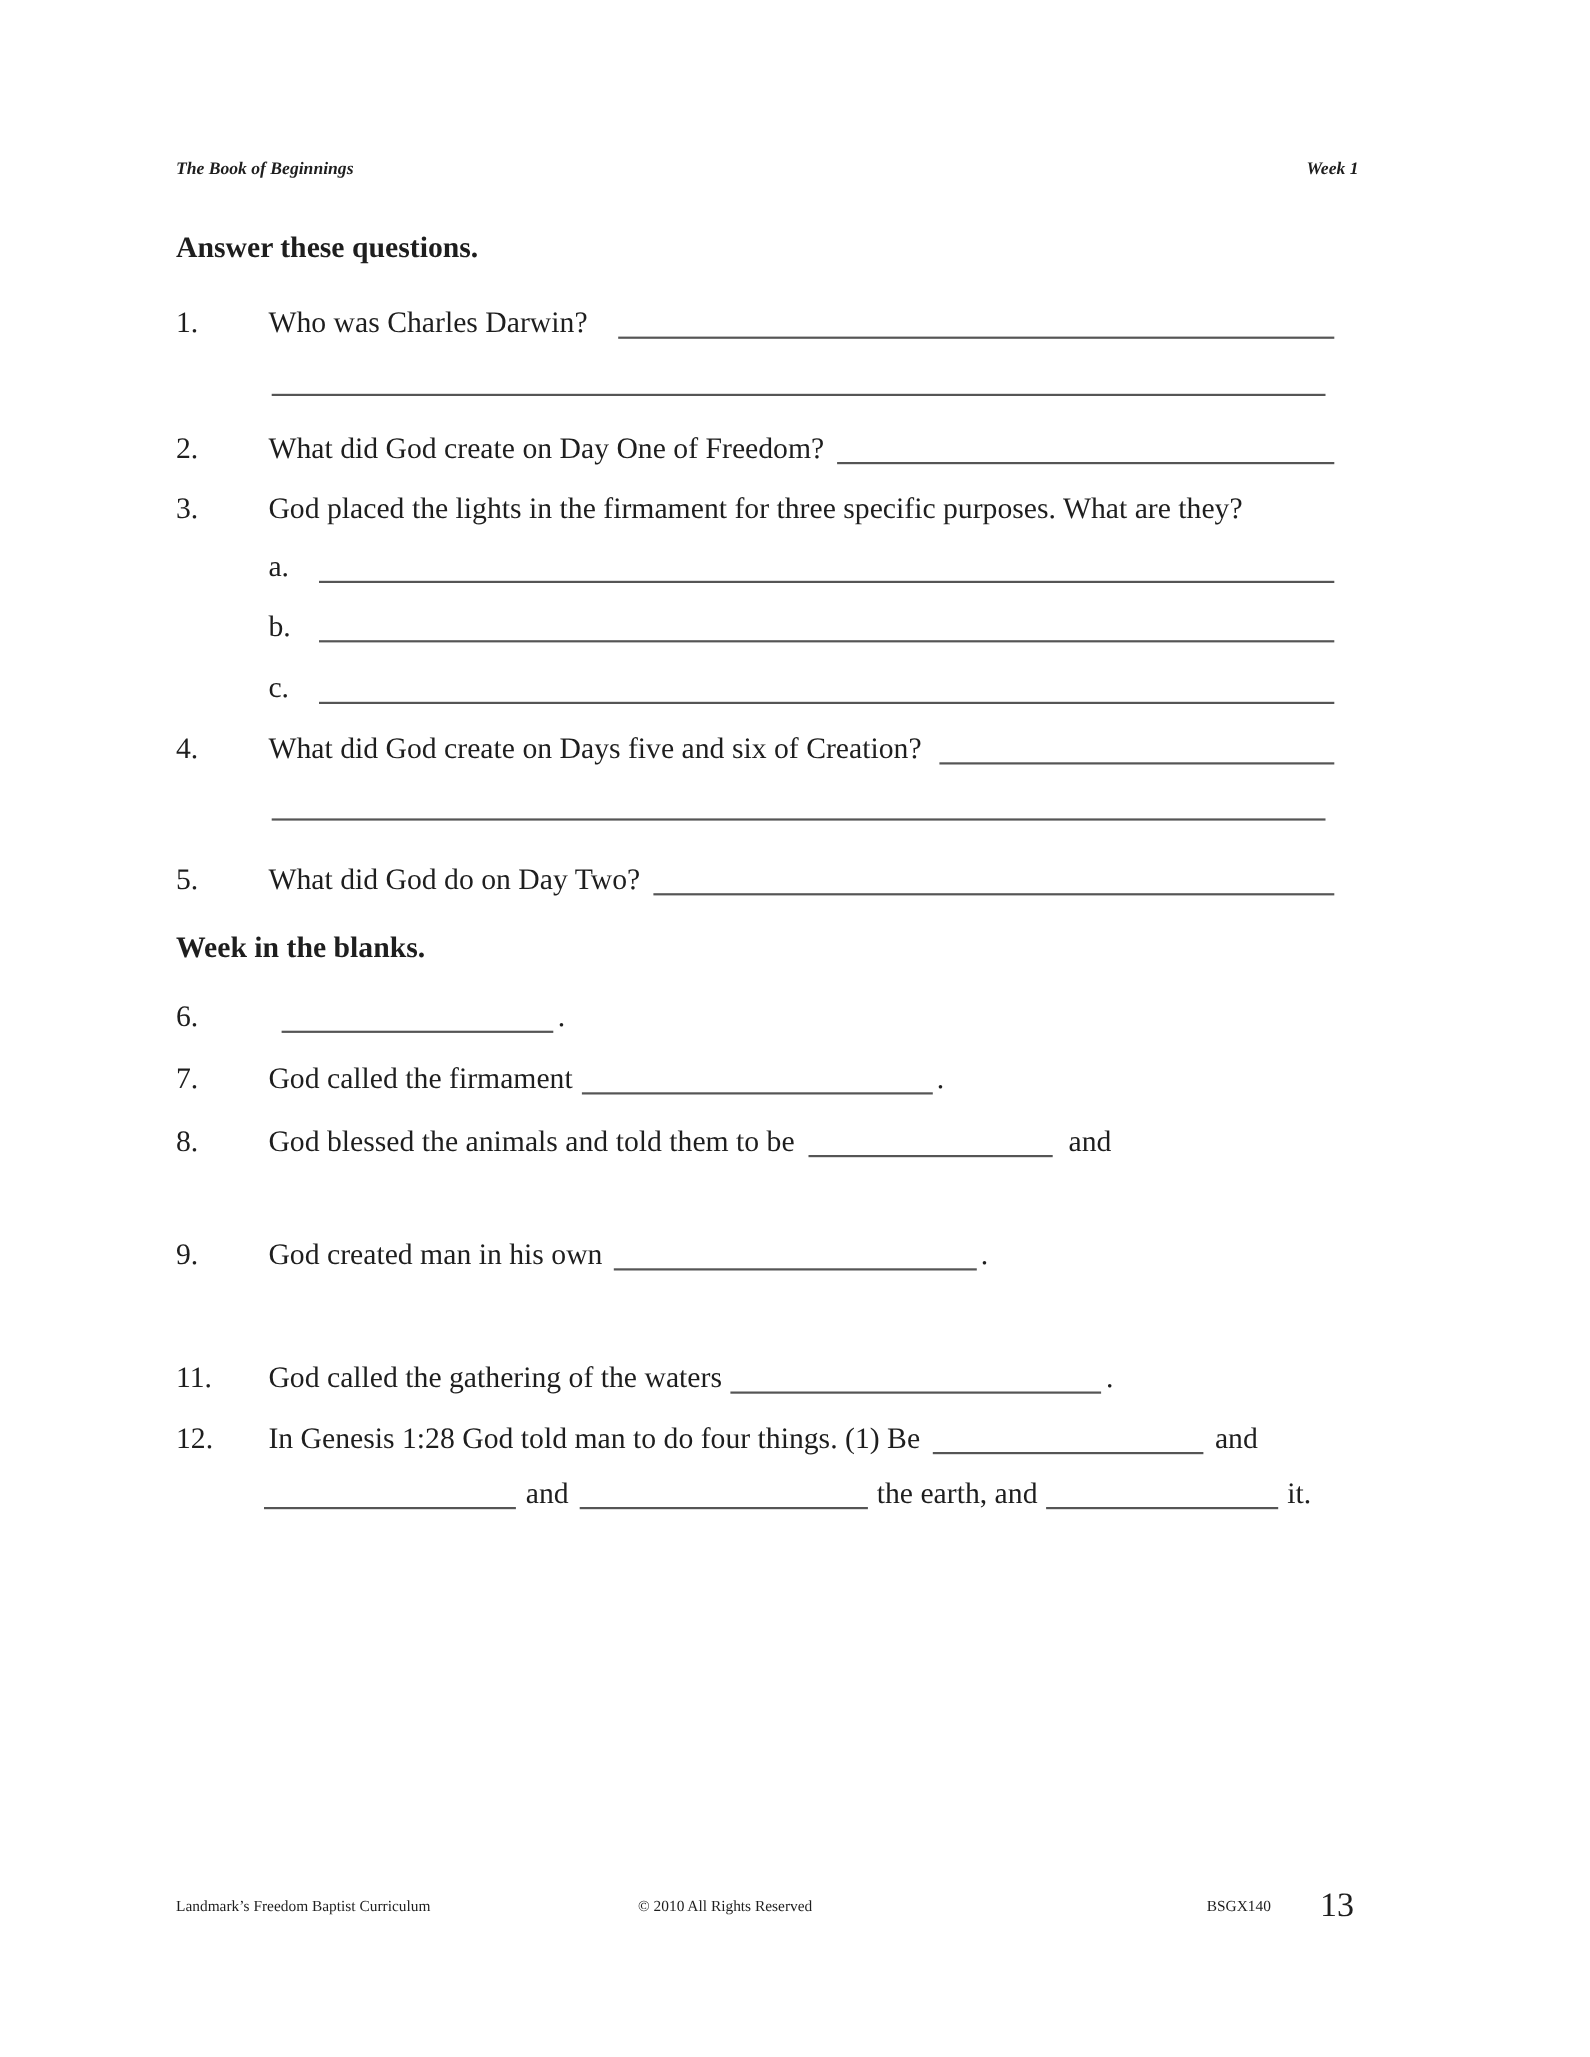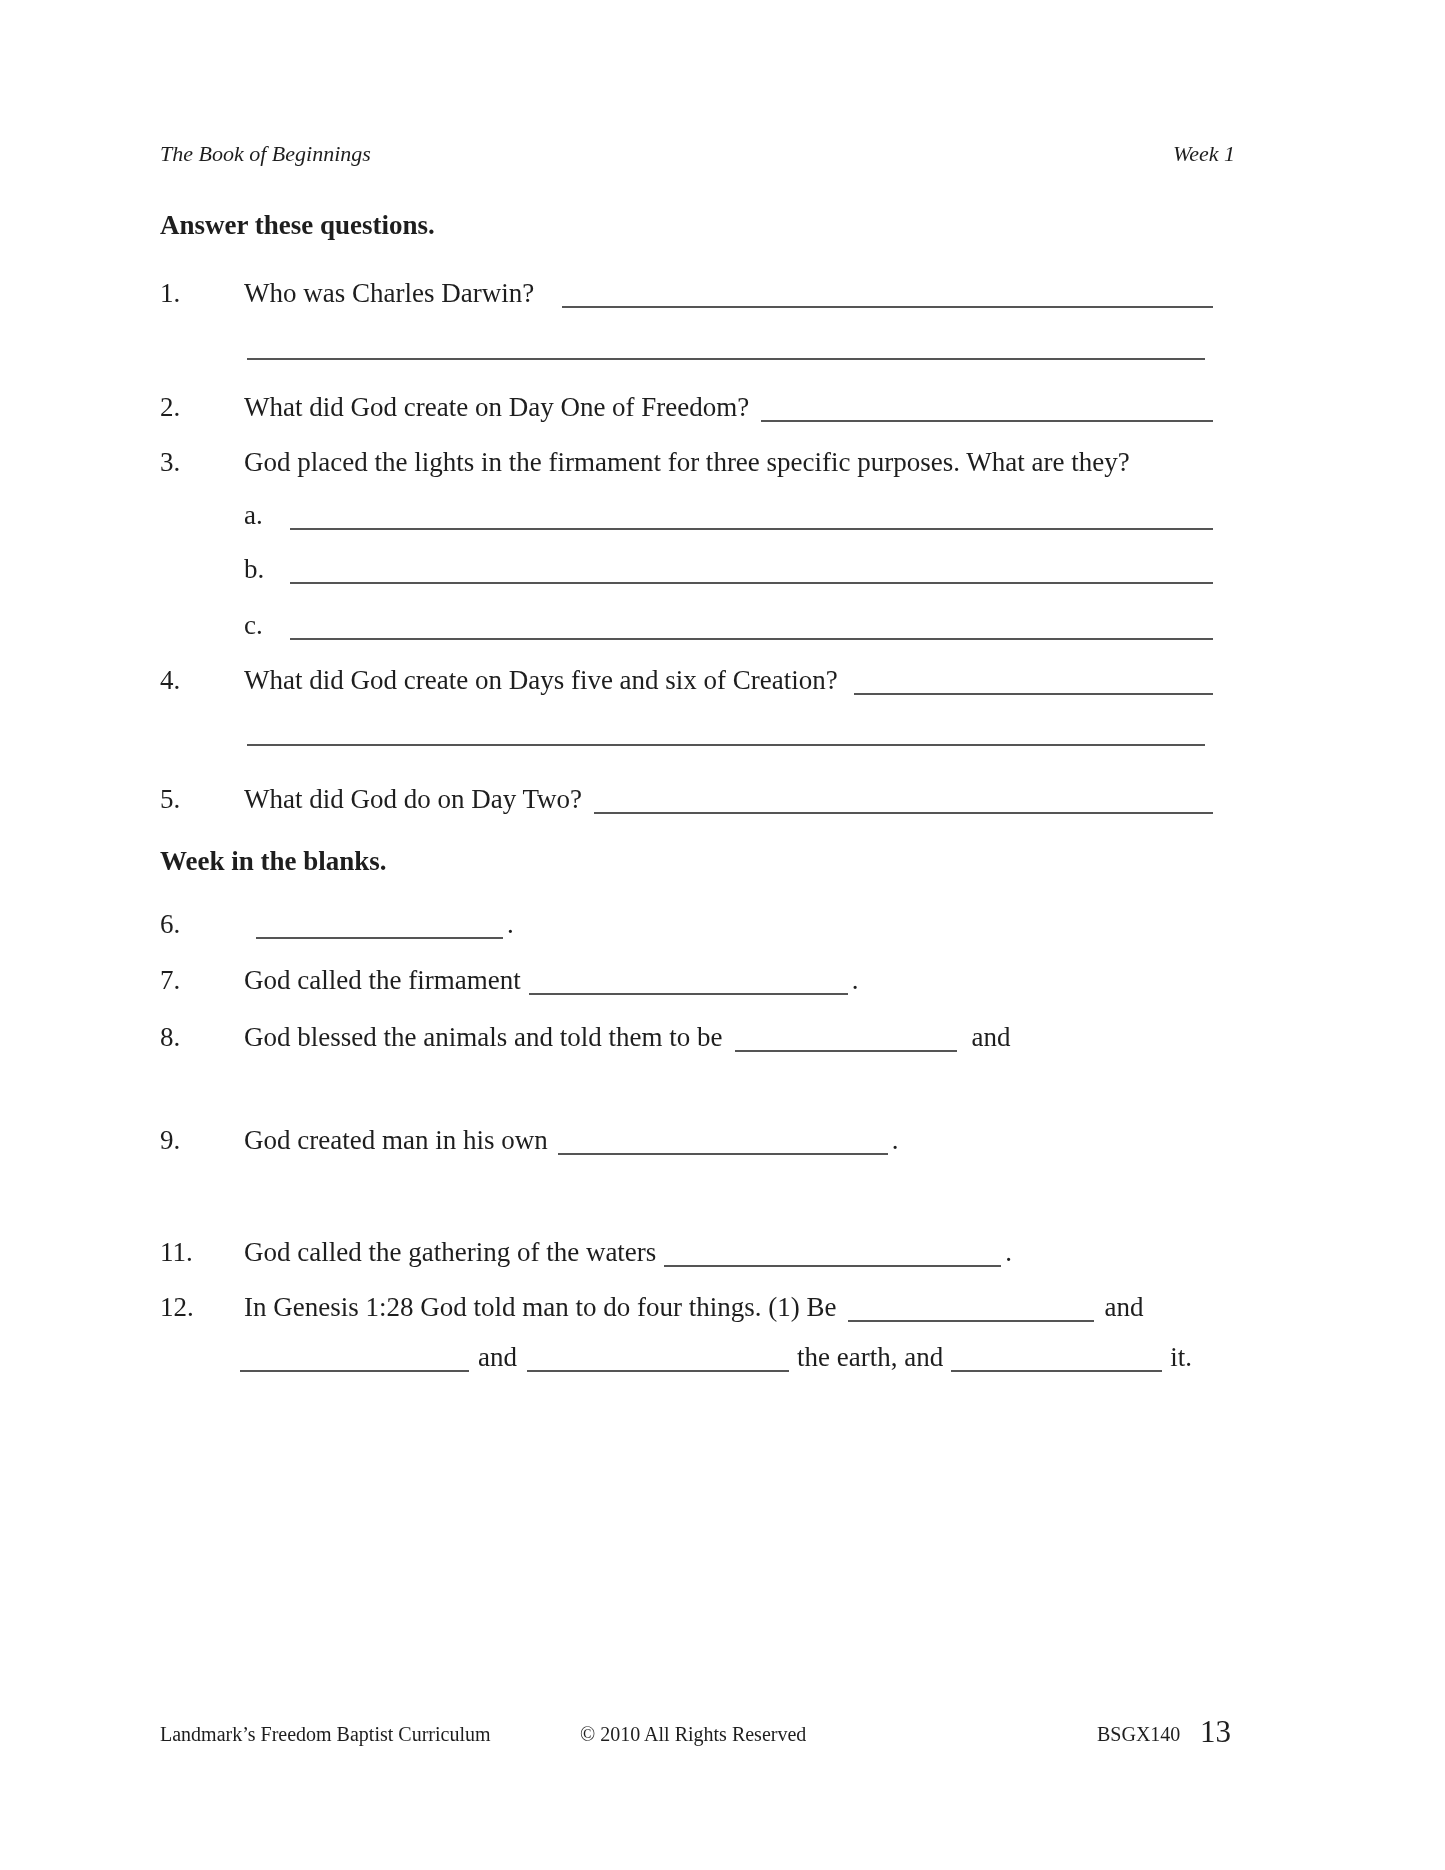--- a/index.html
+++ b/index.html
@@ -43,34 +43,35 @@
     white-space: nowrap;
   }
   .page-header {
     position: absolute;
     left: 160px;
     right: 210px;
     top: 141px;
     display: flex;
     justify-content: space-between;
     font-style: italic;
-    font-size: 22px;
+    font-size: 16px;
     line-height: 26px;
+    font-weight: bold;
   }
   .cont-line {
     position: absolute;
     left: 247px;
     width: 958px;
     height: 0;
     border-bottom: 2px solid #555555;
   }
   .footer-text {
     position: absolute;
     top: 1721px;
-    font-size: 20px;
+    font-size: 14px;
     line-height: 26px;
     white-space: nowrap;
   }
   .footer-page {
     position: absolute;
     top: 1715px;
     left: 1200px;
     font-size: 31px;
     line-height: 34px;
   }

